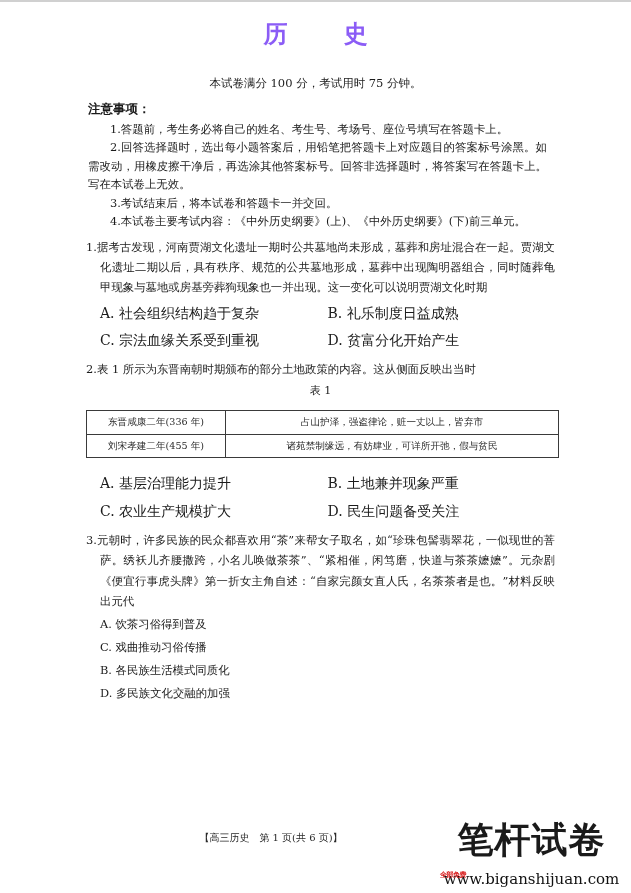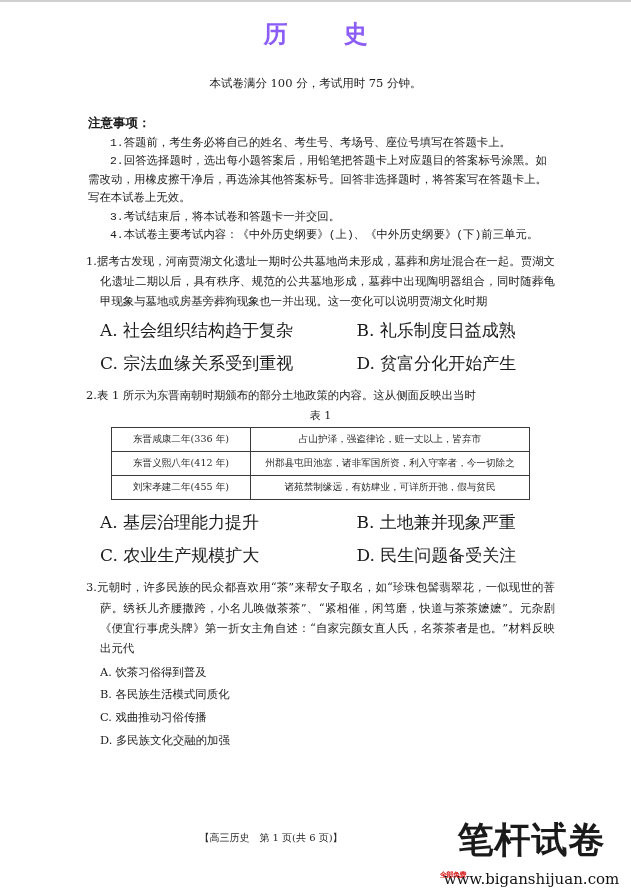--- a/index.html
+++ b/index.html
@@ -47,22 +47,21 @@
   }
   .exam-info {
     text-align: center;
     font-size: 11.5px;
     margin-top: 26px;
     color: #1b1b1b;
   }
 
   
   .notice {
-    margin: 24px 84px 0 88px;
-    font-family: Liberation Mono, monospace;
+    margin: 10px 84px 0 88px;
   }
   .notice-title {
     font-size: 12.5px;
     font-weight: bold;
     margin-bottom: 2px;
   }
   .notice-item {
     font-size: 11.4px;
     line-height: 1.62;
     text-indent: 22px;
@@ -98,46 +97,45 @@
   }
   .q-num {
     font-family: "DejaVu Serif", "Liberation Serif", serif;
   }
 
   .options {
     margin-top: 2px;
   }
   .opt-row {
     display: flex;
-    font-size: 17px;
+    font-size: 14px;
     line-height: 1.95;
     padding-left: 14px;
-    gap: 29px;
   }
   .opt-row > .opt {
     flex: 0 0 50%;
   }
   .opt-stack .opt {
     display: block;
     font-size: 11.4px;
     line-height: 2.0;
     padding-left: 14px;
   }
 
   
   .table-caption {
     text-align: center;
     font-size: 11px;
     margin-top: 3px;
     margin-bottom: 2px;
   }
   table.policy-table {
     border-collapse: collapse;
-    width: 419px;
-    margin: 4px auto;
+    width: 473px;
+    margin: 12px auto;
     table-layout: fixed;
   }
   table.policy-table td {
     border: 1px solid #3a3a3a;
     font-size: 9.6px;
     line-height: 1.35;
     padding: 5px 4px;
     text-align: center;
     vertical-align: middle;
     color: #2a2a2a;
@@ -242,24 +240,20 @@
       </div>
 
       <div class="table-caption">表 1</div>
       <table class="policy-table">
         <tbody>
           <tr>
             <td class="col-date">东晋咸康二年(336 年)</td>
             <td>占山护泽，强盗律论，赃一丈以上，皆弃市</td>
           </tr>
           <tr>
-            <td class="col-date">东晋义熙八年(412 年)</td>
-            <td>州郡县屯田池塞，诸非军国所资，利入守宰者，今一切除之</td>
-          </tr>
-          <tr>
             <td class="col-date">刘宋孝建二年(455 年)</td>
             <td>诸苑禁制缘远，有妨肆业，可详所开弛，假与贫民</td>
           </tr>
         </tbody>
       </table>
 
       <div class="options" style="margin-top:6px;">
         <div class="opt-row">
           <span class="opt">A. 基层治理能力提升</span>
           <span class="opt">B. 土地兼并现象严重</span>
@@ -270,22 +264,22 @@
         </div>
       </div>
     </div>
 
     <div class="question">
       <div class="q-body">
         <span class="q-num">3.</span><span>元朝时，许多民族的民众都喜欢用“茶”来帮女子取名，如“珍珠包髻翡翠花，一似现世的菩萨。绣袄儿齐腰撒跨，小名儿唤做茶茶”、“紧相催，闲笃磨，快道与茶茶嬷嬷”。元杂剧《便宜行事虎头牌》第一折女主角自述：“自家完颜女直人氏，名茶茶者是也。”材料反映出元代</span>
       </div>
       <div class="options opt-stack">
         <span class="opt">A. 饮茶习俗得到普及</span>
+        <span class="opt">C. 戏曲推动习俗传播</span>
         <span class="opt">B. 各民族生活模式同质化</span>
-        <span class="opt">C. 戏曲推动习俗传播</span>
         <span class="opt">D. 多民族文化交融的加强</span>
       </div>
     </div>
 
   </div>
 
   <div class="footer">【高三历史　第 1 页(共 6 页)】</div>
 
   <div class="watermark">
     <span class="wm-dots">···</span>

